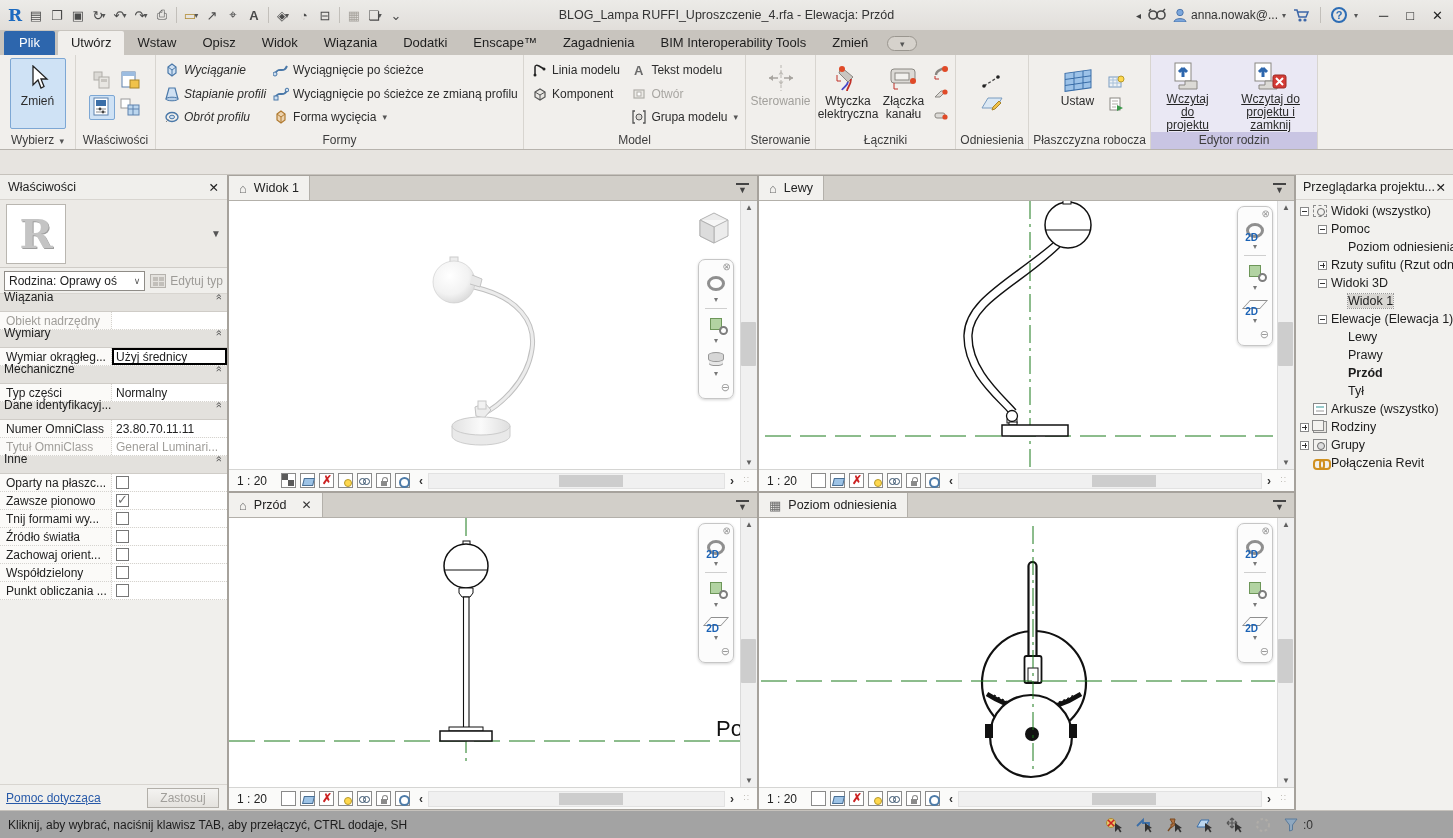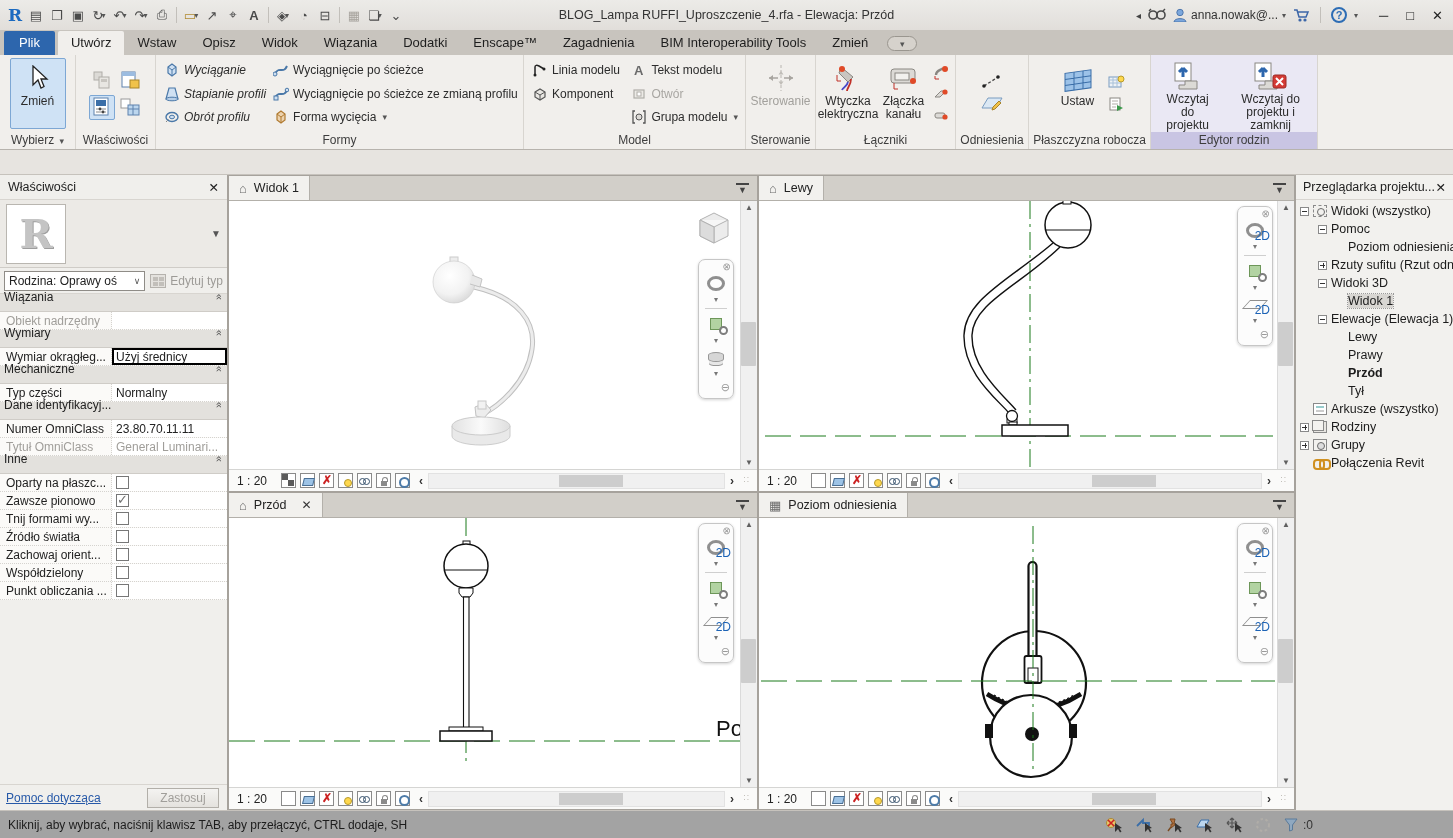--- a/index.html
+++ b/index.html
@@ -96,21 +96,21 @@
   .hthumb{position:absolute;top:1px;height:12px;width:64px;left:44%;background:#cdcdcd;}
   .grip{width:12px;height:12px;margin-left:4px;color:#b9b6b0;font-size:9px;line-height:4px;letter-spacing:1px;}
   
   .navbar{position:absolute;width:36px;border:1px solid #c6c6c6;border-radius:7px;background:rgba(252,252,252,.92);box-shadow:0 1px 3px rgba(0,0,0,.18);display:flex;flex-direction:column;align-items:center;padding:12px 0 4px;gap:1px;}
   .nb-close{position:absolute;top:1px;right:2px;font-size:10px;color:#9a9a9a;}
   .nb-min{font-size:11px;color:#9a9a9a;margin-top:2px;align-self:flex-end;margin-right:3px;}
   .nb-caret{font-size:8px;color:#777;}
   .nb-div{width:22px;height:1px;background:#cfcfcf;margin:3px 0;}
   .donut{width:18px;height:15px;border:3px solid #8f8f8f;border-radius:50%;display:block;}
   .nbitem{position:relative;display:flex;align-items:center;justify-content:center;width:30px;height:22px;}
-  .nbitem b{position:absolute;right:0px;bottom:-2px;font-size:12px;color:#1b62b5;font-weight:normal;}
+  .nbitem b{position:absolute;right:12px;bottom:-2px;font-size:10px;color:#1b62b5;font-weight:bold;}
   .zr{width:12px;height:12px;background:#b2d3a2;border:1px solid #6d9659;display:block;}
   .zc{position:absolute;right:3px;bottom:0px;width:9px;height:9px;border:2px solid #7d7d7d;border-radius:50%;background:rgba(255,255,255,.7);}
   .pl2{width:18px;height:9px;border:1.6px solid #8f8f8f;transform:skewX(-42deg);display:block;}
   .cyl{width:16px;height:10px;background:#d6d6d6;border:1px solid #979797;border-radius:8px/3px;display:block;box-shadow:0 4px 0 -1px #e7e7e7,0 5px 0 -1px #979797;}
   
   .browser{position:absolute;left:1295px;top:175px;width:158px;height:635px;background:#f2f1ee;border-left:1px solid #a6a29c;overflow:hidden;}
   .bhead{height:25px;display:flex;align-items:center;justify-content:space-between;padding:0 7px;font-size:12.5px;border-bottom:1px solid #d8d5d0;white-space:nowrap;overflow:hidden;}
   .tree{padding-top:2px;}
   .tnode{display:flex;align-items:center;height:18px;white-space:nowrap;overflow:hidden;font-size:12.5px;color:#1c1c1c;}
   .exp{width:9px;height:9px;border:1px solid #898989;background:#fff;flex:none;position:relative;margin-right:4px;}
@@ -499,21 +499,21 @@
                 <path d="M5,6 h6 M5,9 h6 M5,12 h4" stroke="#b0ada8"></path>
                 <path d="M10,10 l6,3 -6,3 Z" fill="#3a9a4a"></path>
               </svg>
             </span>
         </div>
       </div>
       <div class="panel-label">Płaszczyzna robocza</div>
     </div>
 
     <div class="panel family" style="width:167px;">
-      <div class="pbody" style="gap:8px;justify-content:center;">
+      <div class="pbody" style="gap:8px;justify-content:center;text-decoration:underline;">
         <div class="bigbtn" style="width:66px;">
           <span class="bicon">
             <svg width="34" height="32">
                 <rect x="4" y="2" width="16" height="18" fill="#fff" stroke="#8a8782"></rect>
                 <path d="M12,16 V7 M12,7 l-4,4 M12,7 l4,4" stroke="#2d66ad" stroke-width="3" fill="none"></path>
                 <path d="M14,20 h12 v8 h-18 v-4 h6 Z" fill="#dcdad6" stroke="#8a8782"></path>
               </svg>
           </span>
           <span>Wczytaj do projektu</span>
         </div>

